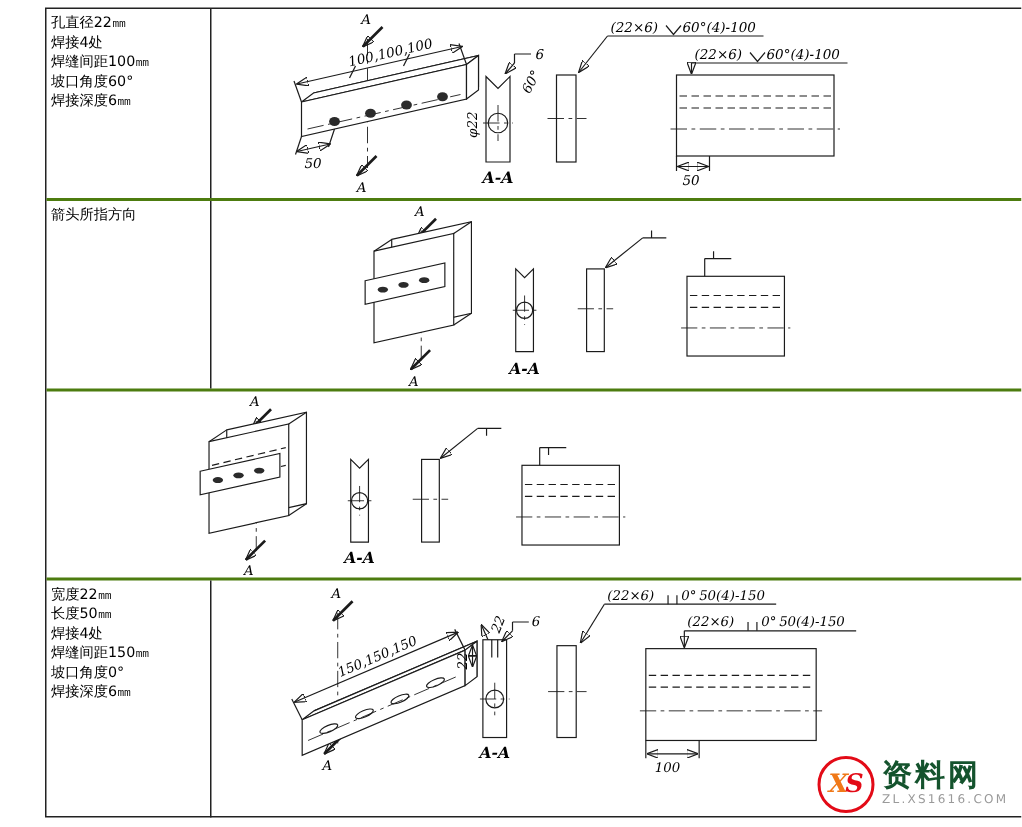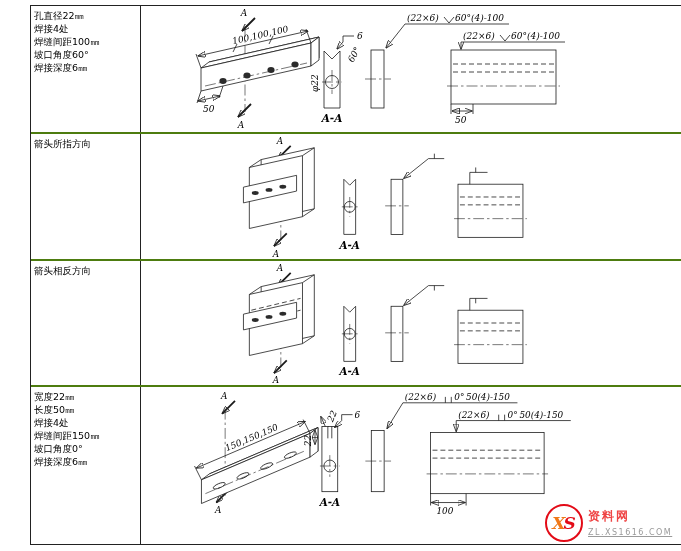--- a/index.html
+++ b/index.html
@@ -26,22 +26,22 @@
   .dt{font:italic 9px "DejaVu Serif",serif;fill:#000;stroke:none;}
   .st{font:italic bold 10.5px "DejaVu Serif",serif;fill:#000;stroke:none;}
 
   
   .watermark{position:absolute;left:545px;top:504px;display:flex;align-items:flex-start;gap:5px;}
   .wm-logo{width:38px;height:38px;border:2px solid #e30b17;border-radius:50%;
            box-sizing:border-box;display:flex;align-items:center;justify-content:center;
            font:italic bold 17px "DejaVu Serif",serif;background:#fff;}
   .wm-x{color:#f07818;}
   .wm-s{color:#e30b17;margin-left:-2px;}
-  .wm-name{font-weight:bold;font-size:12px;color:#ef4444;line-height:24px;letter-spacing:2px;}
-  .wm-url{font-size:8px;color:#9a9a9a;letter-spacing:1.5px;line-height:10px;text-decoration:underline;}
+  .wm-name{font-weight:bold;font-size:20px;color:#14532d;line-height:24px;letter-spacing:2px;}
+  .wm-url{font-size:8px;color:#9a9a9a;letter-spacing:1.5px;line-height:10px;}
 </style>
 </head>
 <body>
 
 <div class="page">
 
   <svg width="0" height="0" style="position:absolute">
     <defs>
       <marker id="arrow" markerUnits="userSpaceOnUse" markerWidth="8" markerHeight="6" refX="7.5" refY="3" orient="auto-start-reverse">
         <path d="M0,0 L8,3 L0,6 Z" fill="#111" stroke="none"></path>
@@ -191,23 +191,20 @@
             <line x1="314" y1="86" x2="388" y2="86" class="cl"></line>
             <line x1="330" y1="51" x2="330" y2="39"></line>
             <line x1="330" y1="39" x2="348" y2="39"></line>
             <line x1="336" y1="39" x2="336" y2="34"></line>
           </g>
         </svg>
       </div>
     </div>
 
     <div class="row" style="height:126px">
-      <div class="spec-cell">
-        <div class="spec-line">箭头相反方向</div>
-      </div>
       <div class="draw-cell">
         <svg viewBox="0 0 508 126">
           <line x1="138" y1="20" x2="138" y2="108" class="cl"></line>
           <line x1="148" y1="12" x2="135" y2="25" class="thk" marker-end="url(#arrow)"></line>
           <text class="dt" x="137" y="10" text-anchor="middle">A</text>
           <line x1="144" y1="101" x2="131" y2="114" class="thk" marker-end="url(#arrow)"></line>
           <text class="dt" x="133" y="124" text-anchor="middle">A</text>
 
           <g>
             <polygon class="wht" points="118,26 172,14 172,76 118,88"></polygon>

